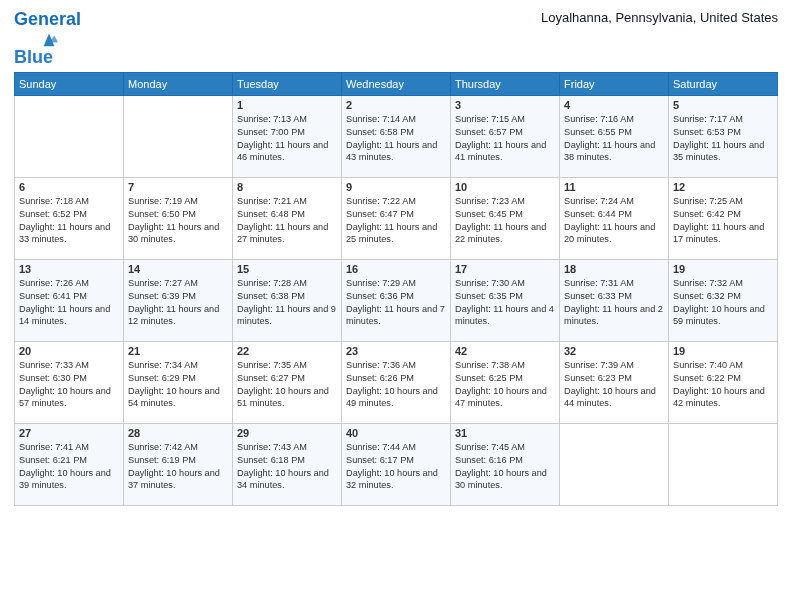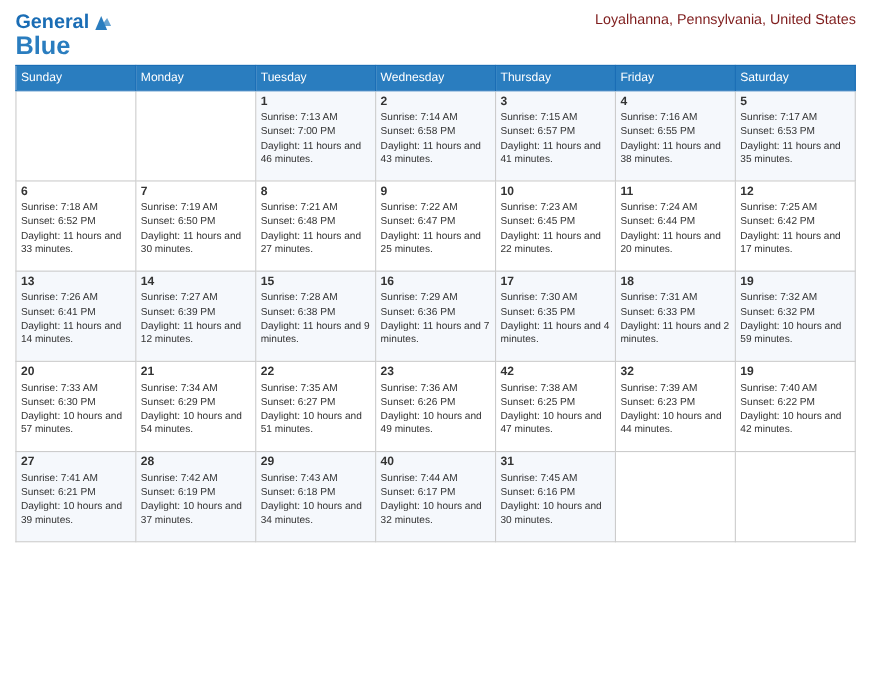--- a/index.html
+++ b/index.html
@@ -43,21 +43,21 @@
       text-align: right;
     }
     .month-title {
       font-size: 32px;
       font-weight: bold;
       color: #333;
       line-height: 1.1;
     }
     .location {
       font-size: 13px;
-      color: #7f1d1d;
+      color: #0f172a;
     }
     table {
       width: 100%;
       border-collapse: collapse;
       table-layout: fixed;
     }
     thead th {
       background-color: #2a7dbf;
       color: #fff;
       font-size: 11px;
@@ -94,30 +94,30 @@
       background: #fff !important;
     }
   </style>
 </head>
 <body>
 
 <div class="container">
   <div class="header">
     <div class="logo">
       <div>
-        <div style="display:flex;align-items:center;">
+        <div style="display:flex;align-items:center;flex-direction:column;">
           <span class="logo-text">
             <span>General</span>
           </span>
           <svg class="logo-icon" viewBox="0 0 20 20" xmlns="http://www.w3.org/2000/svg">
             <polygon points="4,18 10,4 16,18" fill="#2a7dbf"></polygon>
             <polygon points="10,14 16,6 20,14" fill="#2a7dbf" opacity="0.7"></polygon>
           </svg>
         </div>
-        <div style="font-size:23px;font-weight:bold;color:#2a7dbf;line-height:1;">Blue</div>
+        <div style="font-size:18px;font-weight:bold;color:#2a7dbf;line-height:1;">Blue</div>
       </div>
     </div>
     <div class="title-section">
       <div class="location">Loyalhanna, Pennsylvania, United States</div>
     </div>
   </div>
 
   <table>
     <thead>
       <tr>

